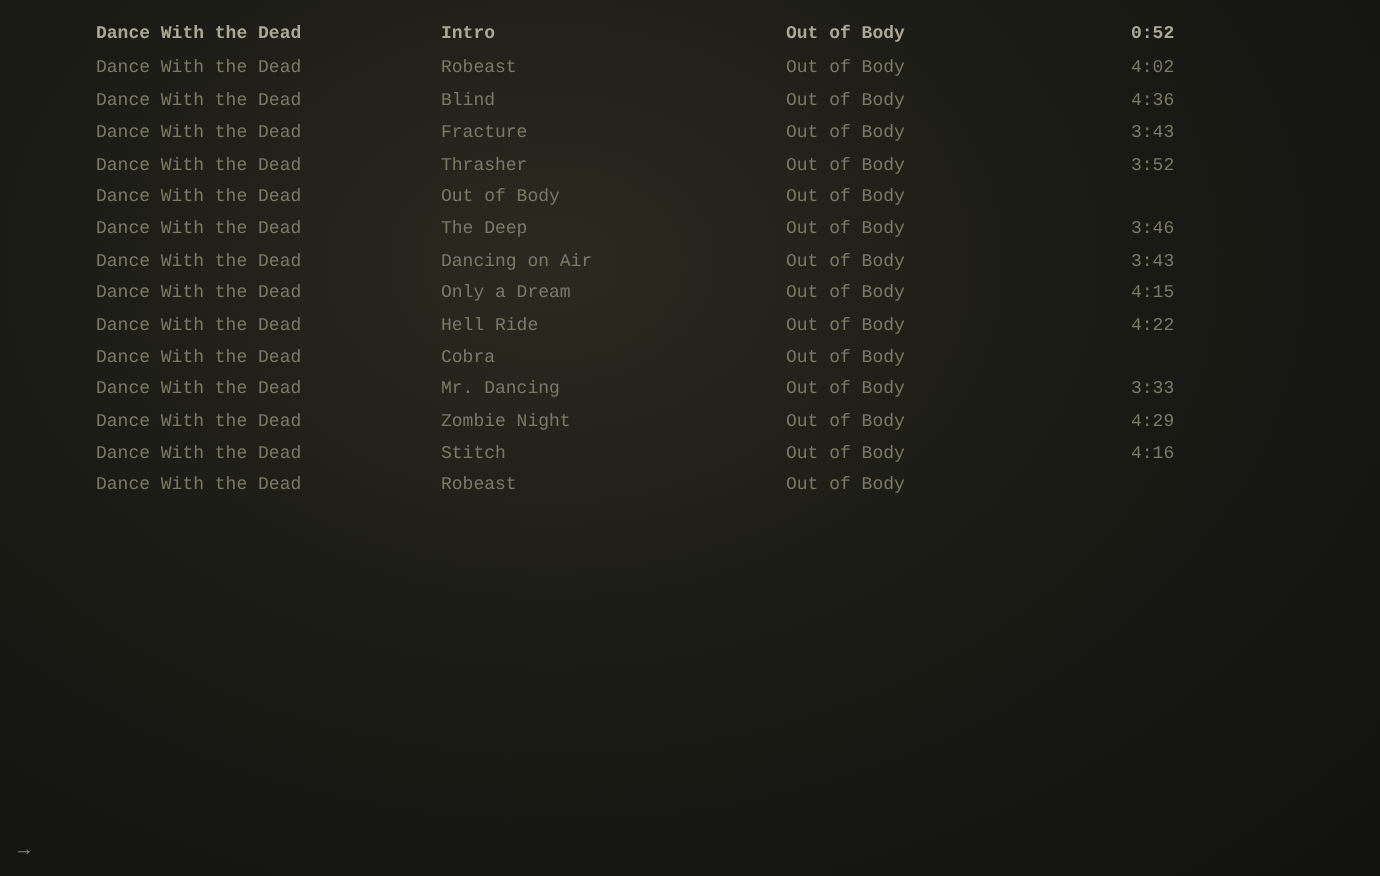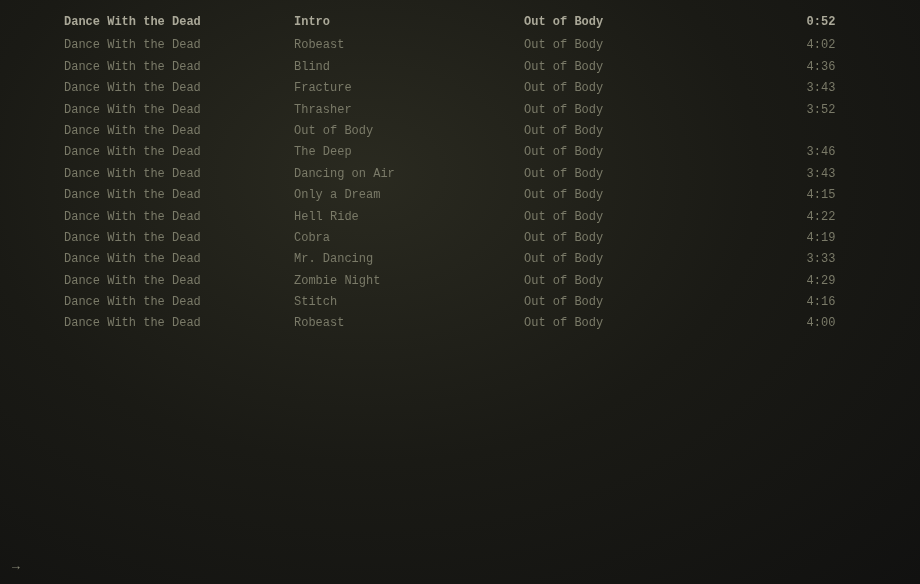--- a/index.html
+++ b/index.html
@@ -33,21 +33,21 @@
       color: #7a7a68;
     }
 
     .track-row.header {
       color: #aaa898;
       font-weight: bold;
       padding-bottom: 4px;
     }
 
     .col-duration {
-      text-align: center;
+      text-align: left;
       padding-right: 10px;
     }
 
     .arrow-indicator {
       position: absolute;
       bottom: 10px;
       left: 12px;
       color: #8a8a78;
       font-size: 13px;
     }
@@ -113,21 +113,20 @@
     <div class="track-row">
       <span>Dance With the Dead</span>
       <span>Hell Ride</span>
       <span>Out of Body</span>
       <span class="col-duration">4:22</span>
     </div>
     <div class="track-row">
       <span>Dance With the Dead</span>
       <span>Cobra</span>
       <span>Out of Body</span>
-      <span class="col-duration">4:19</span>
     </div>
     <div class="track-row">
       <span>Dance With the Dead</span>
       <span>Mr. Dancing</span>
       <span>Out of Body</span>
       <span class="col-duration">3:33</span>
     </div>
     <div class="track-row">
       <span>Dance With the Dead</span>
       <span>Zombie Night</span>
@@ -137,17 +136,16 @@
     <div class="track-row">
       <span>Dance With the Dead</span>
       <span>Stitch</span>
       <span>Out of Body</span>
       <span class="col-duration">4:16</span>
     </div>
     <div class="track-row">
       <span>Dance With the Dead</span>
       <span>Robeast</span>
       <span>Out of Body</span>
-      <span class="col-duration">4:00</span>
     </div>
   </div>
 
 <span class="arrow-indicator">→</span>
 
 </body></html>

